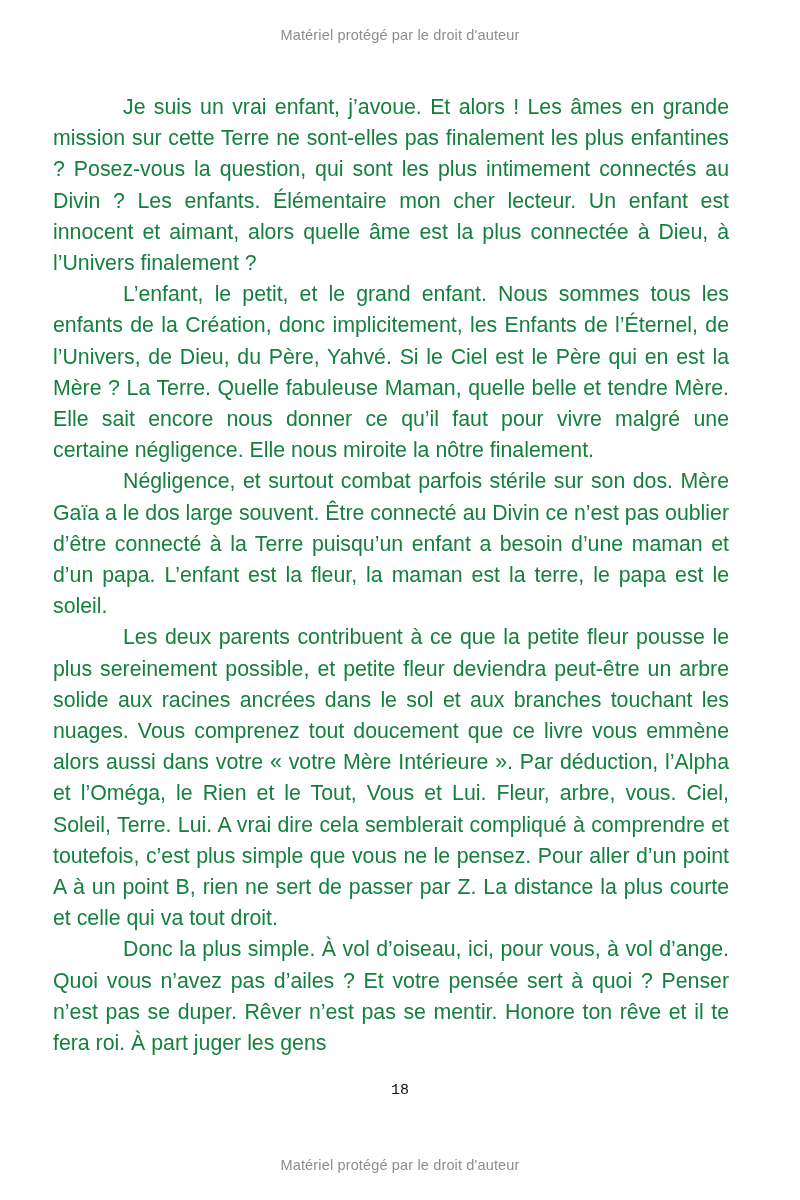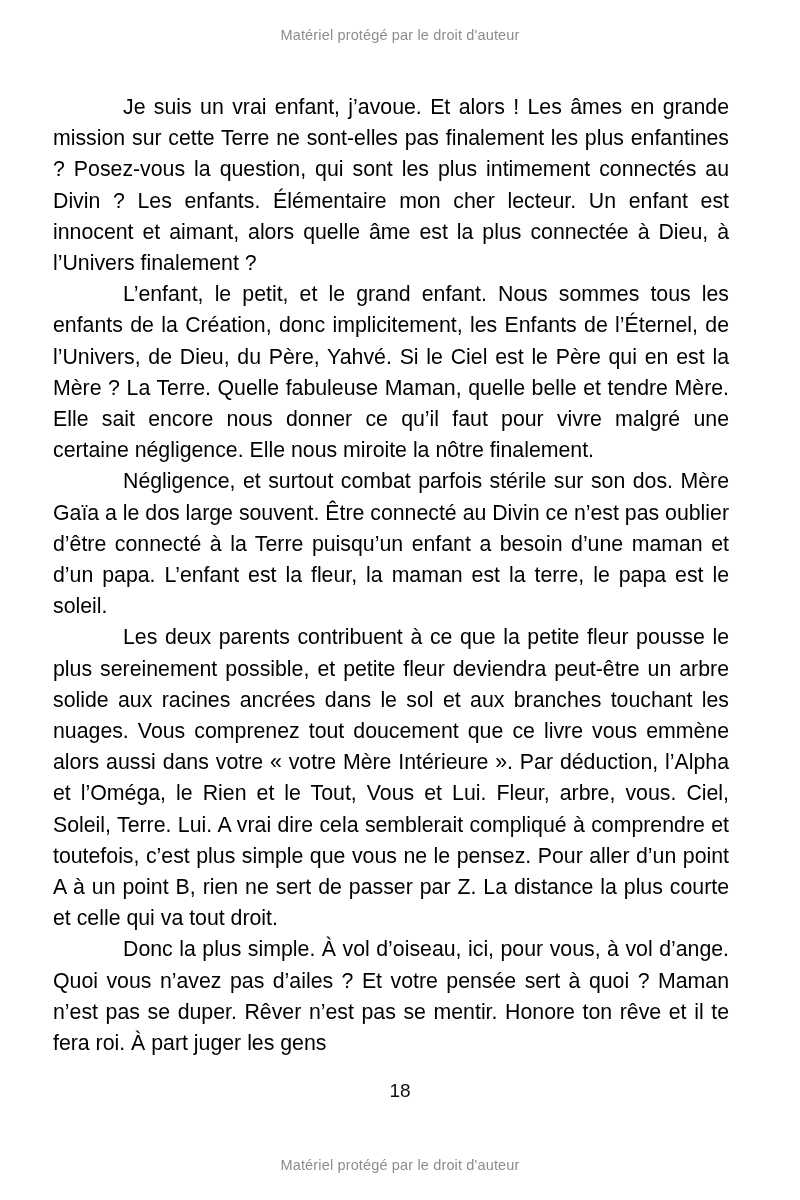--- a/index.html
+++ b/index.html
@@ -49,43 +49,43 @@
   }
 
   .para {
     margin: 0;
     padding: 0;
     text-align: justify;
     text-justify: inter-word;
     text-indent: 70px;
     font-size: 21.3px;
     line-height: 31.2px;
-    color: #000000;
+    color: #15803d;
     font-family: "Liberation Sans", sans-serif;
     word-spacing: 0px;
     hyphens: none;
     -webkit-hyphens: none;
   }
 
   
   .para:last-child {
     text-align: justify;
   }
 
   
   .folio {
     position: absolute;
     top: 1078px;
     left: 0;
     width: 800px;
     text-align: center;
-    font-size: 19px;
+    font-size: 15px;
     line-height: 26px;
     color: #111112;
-    font-family: Liberation Sans, sans-serif;
+    font-family: Liberation Mono, monospace;
   }
 
   
   .running-footer {
     position: absolute;
     top: 1155px;
     left: 0;
     width: 800px;
     text-align: center;
     font-size: 14.5px;
@@ -101,20 +101,20 @@
 
 <div class="page">
 
   <div class="running-header">Matériel protégé par le droit d'auteur</div>
 
   <div class="body-block">
     <p class="para">Je suis un vrai enfant, j’avoue. Et alors ! Les âmes en grande mission sur cette Terre ne sont-elles pas finalement les plus enfantines ? Posez-vous la question, qui sont les plus intimement connectés au Divin ? Les enfants. Élémentaire mon cher lecteur. Un enfant est innocent et aimant, alors quelle âme est la plus connectée à Dieu, à l’Univers finalement ?</p>
     <p class="para">L’enfant, le petit, et le grand enfant. Nous sommes tous les enfants de la Création, donc implicitement, les Enfants de l’Éternel, de l’Univers, de Dieu, du Père, Yahvé. Si le Ciel est le Père qui en est la Mère ? La Terre. Quelle fabuleuse Maman, quelle belle et tendre Mère. Elle sait encore nous donner ce qu’il faut pour vivre malgré une certaine négligence. Elle nous miroite la nôtre finalement.</p>
     <p class="para">Négligence, et surtout combat parfois stérile sur son dos. Mère Gaïa a le dos large souvent. Être connecté au Divin ce n’est pas oublier d’être connecté à la Terre puisqu’un enfant a besoin d’une maman et d’un papa. L’enfant est la fleur, la maman est la terre, le papa est le soleil.</p>
     <p class="para">Les deux parents contribuent à ce que la petite fleur pousse le plus sereinement possible, et petite fleur deviendra peut-être un arbre solide aux racines ancrées dans le sol et aux branches touchant les nuages. Vous comprenez tout doucement que ce livre vous emmène alors aussi dans votre « votre Mère Intérieure ». Par déduction, l’Alpha et l’Oméga, le Rien et le Tout, Vous et Lui. Fleur, arbre, vous. Ciel, Soleil, Terre. Lui. A vrai dire cela semblerait compliqué à comprendre et toutefois, c’est plus simple que vous ne le pensez. Pour aller d’un point A à un point B, rien ne sert de passer par Z. La distance la plus courte et celle qui va tout droit.</p>
-    <p class="para">Donc la plus simple. À vol d’oiseau, ici, pour vous, à vol d’ange. Quoi vous n’avez pas d’ailes ? Et votre pensée sert à quoi ? Maman n’est pas se duper. Rêver n’est pas se mentir. Honore ton rêve et il te fera roi. À part juger les gens</p>
+    <p class="para">Donc la plus simple. À vol d’oiseau, ici, pour vous, à vol d’ange. Quoi vous n’avez pas d’ailes ? Et votre pensée sert à quoi ? Penser n’est pas se duper. Rêver n’est pas se mentir. Honore ton rêve et il te fera roi. À part juger les gens</p>
   </div>
 
   <div class="folio">18</div>
 
   <div class="running-footer">Matériel protégé par le droit d'auteur</div>
 
 </div>
 
 </body></html>

